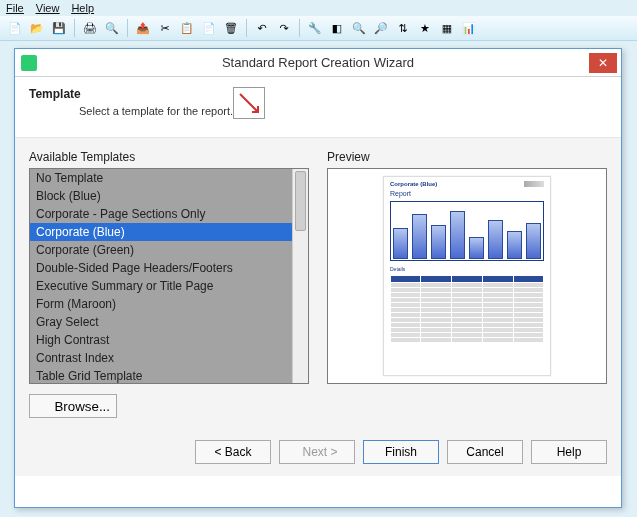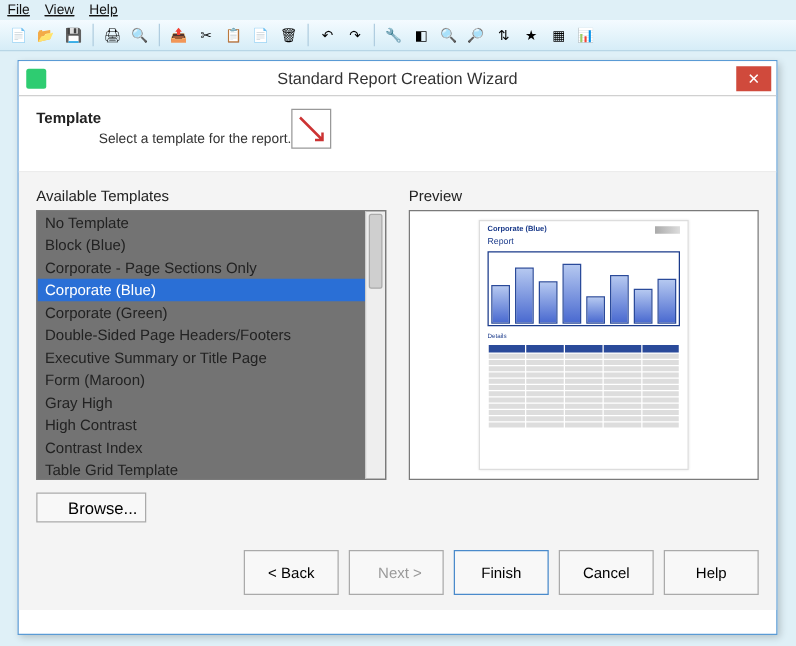--- a/index.html
+++ b/index.html
@@ -94,21 +94,21 @@
   }
   .body {
     background: #f4f4f4;
     padding: 12px 14px 10px 14px;
   }
   .cols { display: flex; gap: 18px; }
   .col { flex: 1; }
   .lbl { font-size: 12px; color: #222; margin-bottom: 4px; }
   .listbox {
     border: 1px solid #7a7a7a;
-    background: #737373;
+    background: #a3a3a3;
     height: 216px;
     position: relative;
     overflow: hidden;
   }
   .list-inner {
     position: absolute; left: 0; top: 0; right: 16px; bottom: 0;
     overflow: hidden;
   }
   .list-item {
     padding: 2px 6px;
@@ -178,21 +178,21 @@
   .pv-row { display: flex; margin-top: 1px; }
   .pv-cell { flex: 1; height: 4px; background: #ddd; margin: 0 .5px; }
   .btn-row {
     padding: 12px 14px;
     display: flex;
     justify-content: flex-end;
     gap: 8px;
     background: #f4f4f4;
   }
   .wiz-btn {
-    width: 76px; height: 36px;
+    width: 76px; height: 24px;
     border: 1px solid #aaa;
     background: #f8f8f8;
     cursor: pointer;
     font-size: 12px;
   }
   .wiz-btn.disabled {
     color: #9a9a9a;
     cursor: default;
     padding-left: 12px;
   }
@@ -262,21 +262,21 @@
         <div class="listbox">
           <div class="list-inner" id="template-list">
               <div class="list-item">No Template</div>
               <div class="list-item">Block (Blue)</div>
               <div class="list-item">Corporate - Page Sections Only</div>
               <div class="list-item selected">Corporate (Blue)</div>
               <div class="list-item">Corporate (Green)</div>
               <div class="list-item">Double-Sided Page Headers/Footers</div>
               <div class="list-item">Executive Summary or Title Page</div>
               <div class="list-item">Form (Maroon)</div>
-              <div class="list-item">Gray High</div>
+              <div class="list-item">Gray Select</div>
               <div class="list-item">High Contrast</div>
               <div class="list-item">Contrast Index</div>
               <div class="list-item">Table Grid Template</div>
             </div>
           <div class="scrollbar">
               <div class="thumb"></div>
             </div>
         </div>
         <button class="browse-btn">Browse...</button>
       </div>

